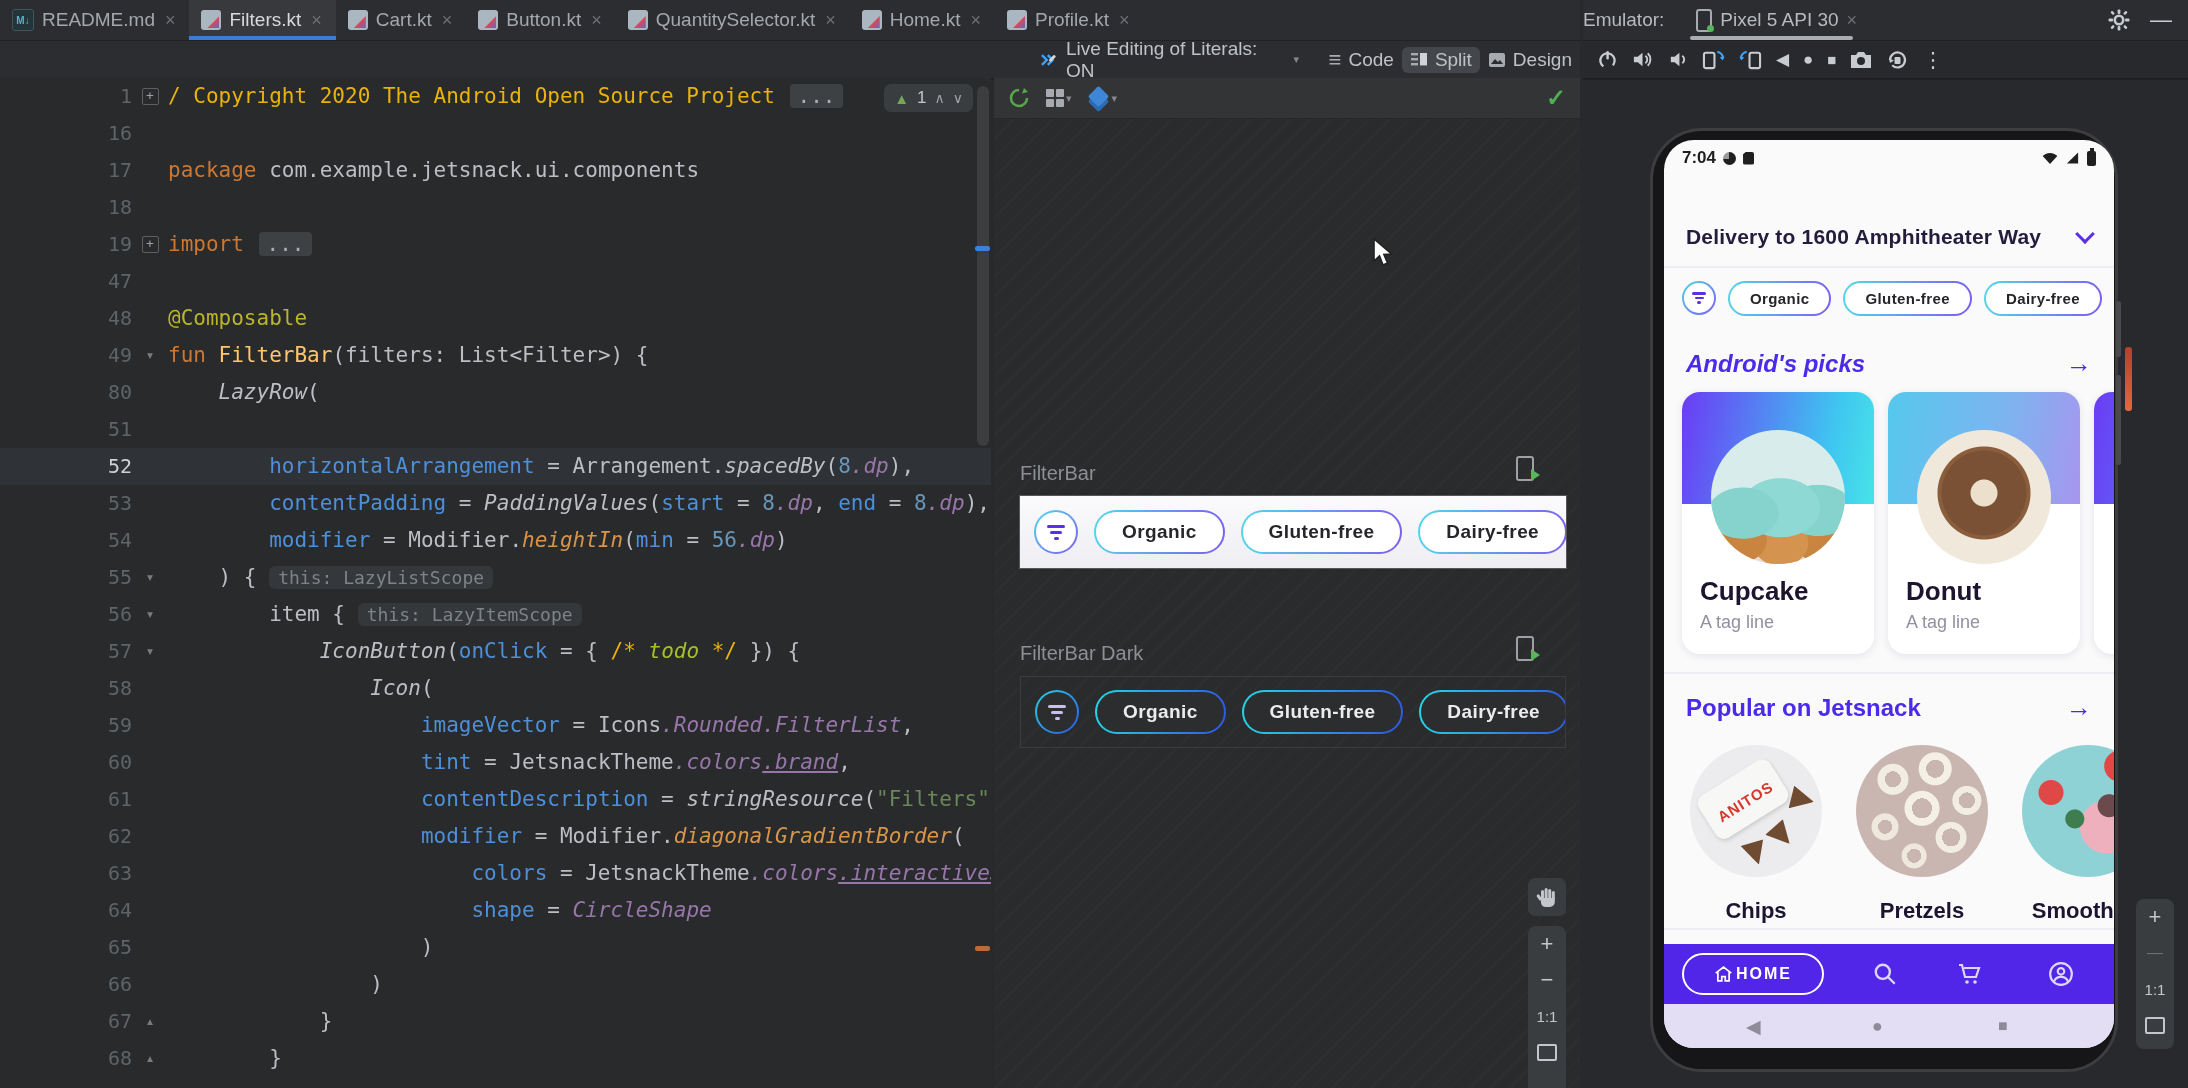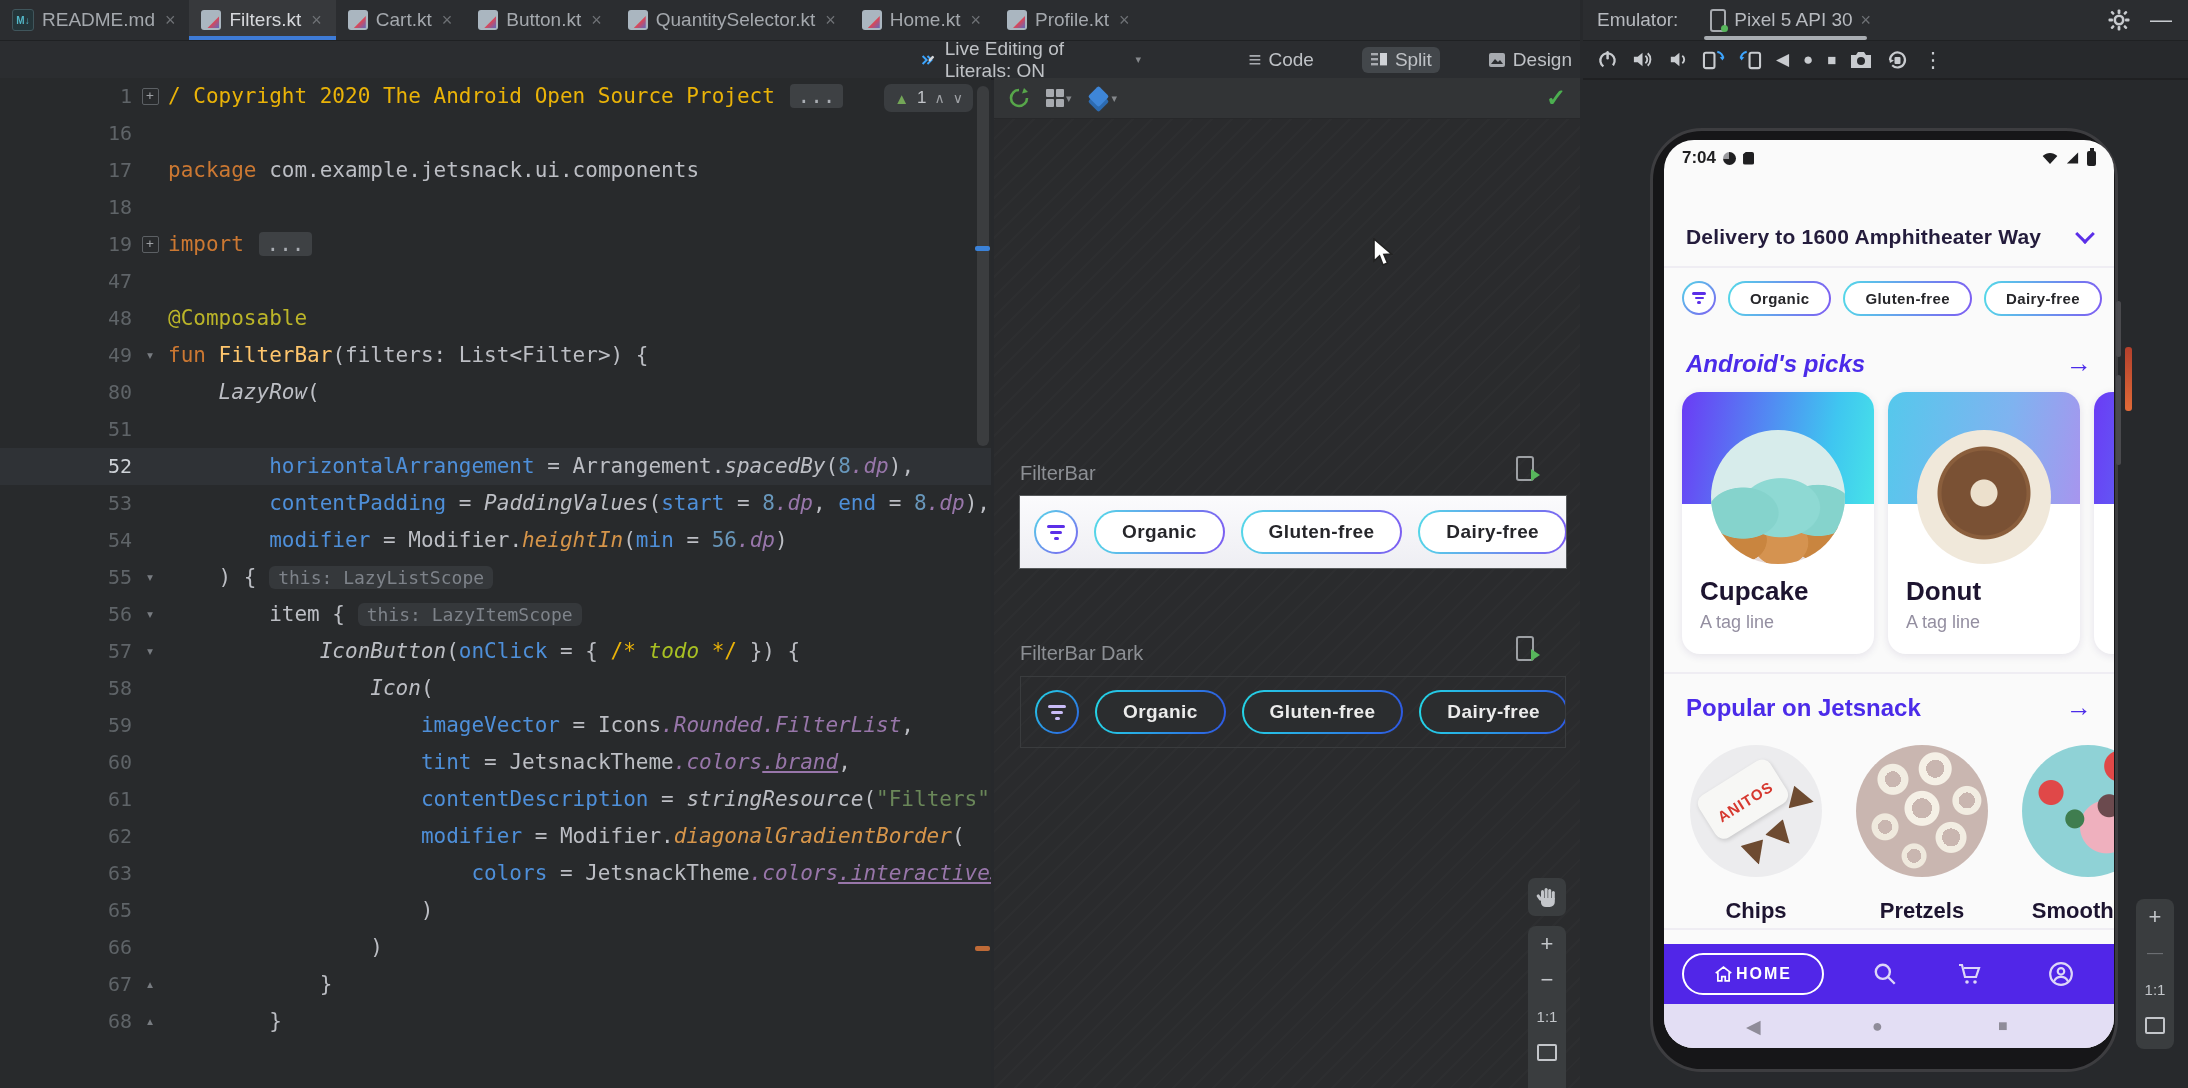--- a/index.html
+++ b/index.html
@@ -15,21 +15,21 @@
   .tab .close{color:#6e7control;color:#6e7175;font-size:18px;margin-left:2px;}
   .fico{width:20px;height:20px;border-radius:3px;position:relative;flex:0 0 auto;}
   .fico.kt{background:#aab6c0;overflow:hidden;}
   .fico.kt::before{content:"";position:absolute;right:2px;bottom:2px;width:12px;height:12px;
        background:linear-gradient(135deg,#f4831c 0%,#d4485e 55%,#5c6bc0 100%);
        clip-path:polygon(0 100%,100% 0,100% 100%);}
   .fico.md{background:#243539;border:1px solid #40565c;color:#52b6c6;font-size:10px;font-weight:bold;
        display:flex;align-items:center;justify-content:center;}
   
   #toolbar{position:absolute;left:0;top:41px;width:1580px;height:37px;background:#2b2d30;
-           border-bottom:2px solid #1f2022;display:flex;align-items:center;font-size:19px;color:#bfc2c6;gap:40px;}
+           border-bottom:2px solid #1f2022;display:flex;align-items:center;font-size:19px;color:#bfc2c6;}
   .tb-item{display:flex;align-items:center;gap:7px;padding:2px 8px;border-radius:6px;}
   .tb-item.sel{background:#43474b;}
   .tb-sep{width:14px;}
   .mini-ic{display:inline-block;color:#a7aaaf;}
   svg.ic{display:block;}
   
   #emuhead{position:absolute;left:1583px;top:0;width:605px;height:40px;background:#2b2d30;
            border-bottom:1px solid #1f2123;display:flex;align-items:center;font-size:19px;color:#b7babf;}
   #emutab{display:flex;align-items:center;gap:8px;position:relative;height:100%;padding:0 10px;}
   #emutab .uline{position:absolute;left:4px;right:14px;bottom:0;height:4px;background:#a9adb2;border-radius:2px;}
@@ -257,21 +257,21 @@
   <div class="tb-item">
     <svg class="ic" width="18" height="18" viewBox="0 0 18 18">
       <rect x="1" y="2" width="16" height="14" rx="2" fill="#a7aaaf"></rect>
       <path d="M3 13l4-5 3 3 2-2 3 4z" fill="#2b2d30"></path>
     </svg>
     <span>Design</span>
   </div>
 </div>
 
 <div id="emuhead">
-  <span style="margin-left:14px">Emulator:</span>
+  <span style="">Emulator:</span>
   <div id="emutab" style="margin-left:22px">
     <span style="position:relative;width:16px;height:22px;display:inline-block">
       <span style="position:absolute;left:0;top:0;width:12px;height:19px;border:2px solid #a7aaaf;border-radius:3px;"></span>
       <span style="position:absolute;right:-2px;bottom:-1px;width:7px;height:7px;border-radius:50%;background:#57b65b;"></span>
     </span>
     <span>Pixel 5 API 30</span>
     <span style="color:#6e7175;font-size:18px">×</span>
     <span class="uline"></span>
   </div>
   <div style="margin-left:auto;display:flex;align-items:center;gap:20px;padding-right:16px;">
@@ -309,20 +309,21 @@
         <div class="cl"><span class="ln">54</span><span class="fold"></span><span class="src"><span class="pln">        </span><span class="prm">modifier</span><span class="pln"> = Modifier.</span><span class="ext">heightIn</span><span class="pln">(</span><span class="prm">min</span><span class="pln"> = </span><span class="num">56</span><span class="prop">.dp</span><span class="pln">)</span></span></div>
         <div class="cl"><span class="ln">55</span><span class="fold">▾</span><span class="src"><span class="pln">    ) { </span><span class="hint">this: LazyListScope</span></span></div>
         <div class="cl"><span class="ln">56</span><span class="fold">▾</span><span class="src"><span class="pln">        item { </span><span class="hint">this: LazyItemScope</span></span></div>
         <div class="cl"><span class="ln">57</span><span class="fold">▾</span><span class="src"><span class="itl">            IconButton</span><span class="pln">(</span><span class="prm">onClick</span><span class="pln"> = { </span><span class="cmt">/* </span><span class="todo">todo</span><span class="cmt"> */</span><span class="pln"> }) {</span></span></div>
         <div class="cl"><span class="ln">58</span><span class="fold"></span><span class="src"><span class="itl">                Icon</span><span class="pln">(</span></span></div>
         <div class="cl"><span class="ln">59</span><span class="fold"></span><span class="src"><span class="pln">                    </span><span class="prm">imageVector</span><span class="pln"> = Icons</span><span class="prop">.Rounded.FilterList</span><span class="pln">,</span></span></div>
         <div class="cl"><span class="ln">60</span><span class="fold"></span><span class="src"><span class="pln">                    </span><span class="prm">tint</span><span class="pln"> = JetsnackTheme</span><span class="prop">.colors</span><span class="propu">.brand</span><span class="pln">,</span></span></div>
         <div class="cl"><span class="ln">61</span><span class="fold"></span><span class="src"><span class="pln">                    </span><span class="prm">contentDescription</span><span class="pln"> = </span><span class="itl">stringResource</span><span class="pln">(</span><span class="str">"Filters"</span><span class="pln">)</span></span></div>
         <div class="cl"><span class="ln">62</span><span class="fold"></span><span class="src"><span class="pln">                    </span><span class="prm">modifier</span><span class="pln"> = Modifier.</span><span class="ext">diagonalGradientBorder</span><span class="pln">(</span></span></div>
         <div class="cl"><span class="ln">63</span><span class="fold"></span><span class="src"><span class="pln">                        </span><span class="prm">colors</span><span class="pln"> = JetsnackTheme</span><span class="prop">.colors</span><span class="propu">.interactiveSecondary</span></span></div>
+        <div class="cl"><span class="ln">64</span><span class="fold"></span><span class="src"><span class="pln">                        </span><span class="prm">shape</span><span class="pln"> = </span><span class="prop">CircleShape</span></span></div>
         <div class="cl"><span class="ln">65</span><span class="fold"></span><span class="src"><span class="pln">                    )</span></span></div>
         <div class="cl"><span class="ln">66</span><span class="fold"></span><span class="src"><span class="pln">                )</span></span></div>
         <div class="cl"><span class="ln">67</span><span class="fold">▴</span><span class="src"><span class="pln">            }</span></span></div>
         <div class="cl"><span class="ln">68</span><span class="fold">▴</span><span class="src"><span class="pln">        }</span></span></div>
       </div>
   <div id="insp">
     <span class="tri">▲</span>
     <span>1</span>
     <span class="chev">∧</span>
     <span class="chev">∨</span>

